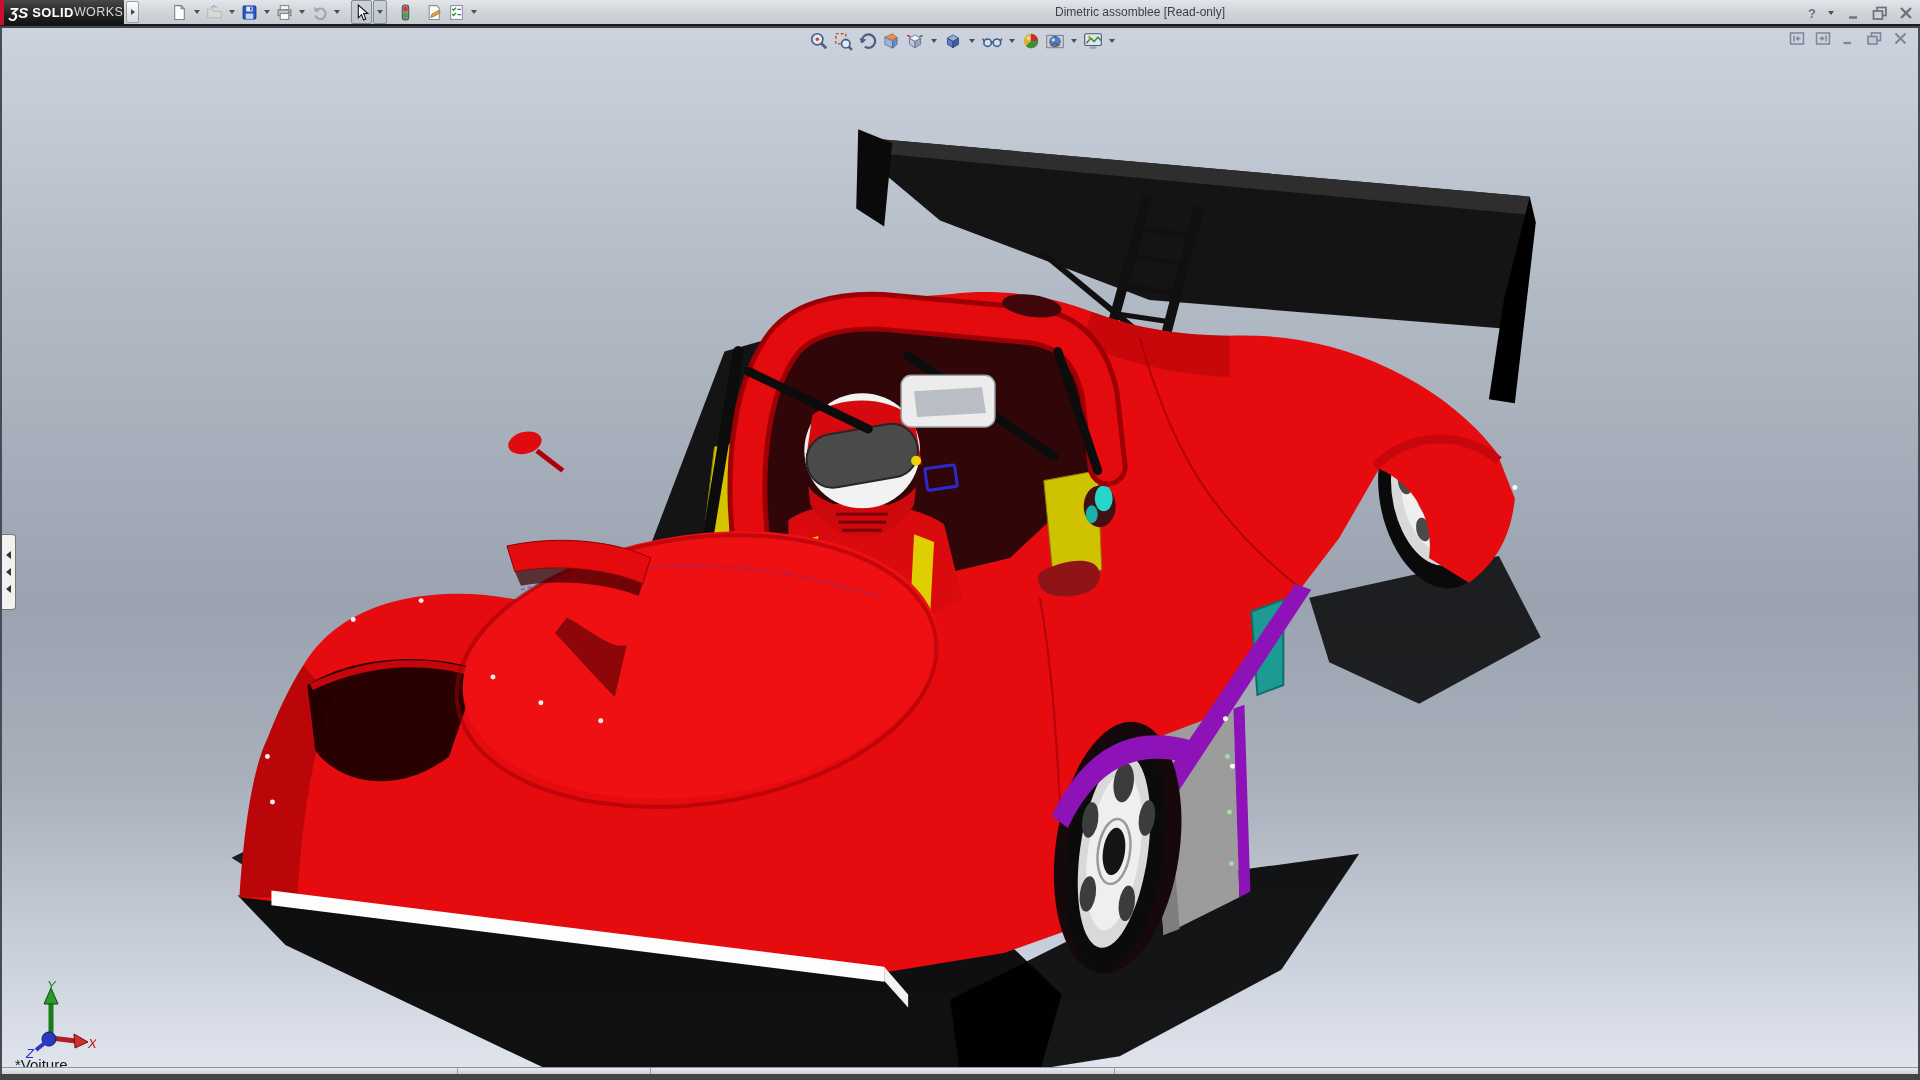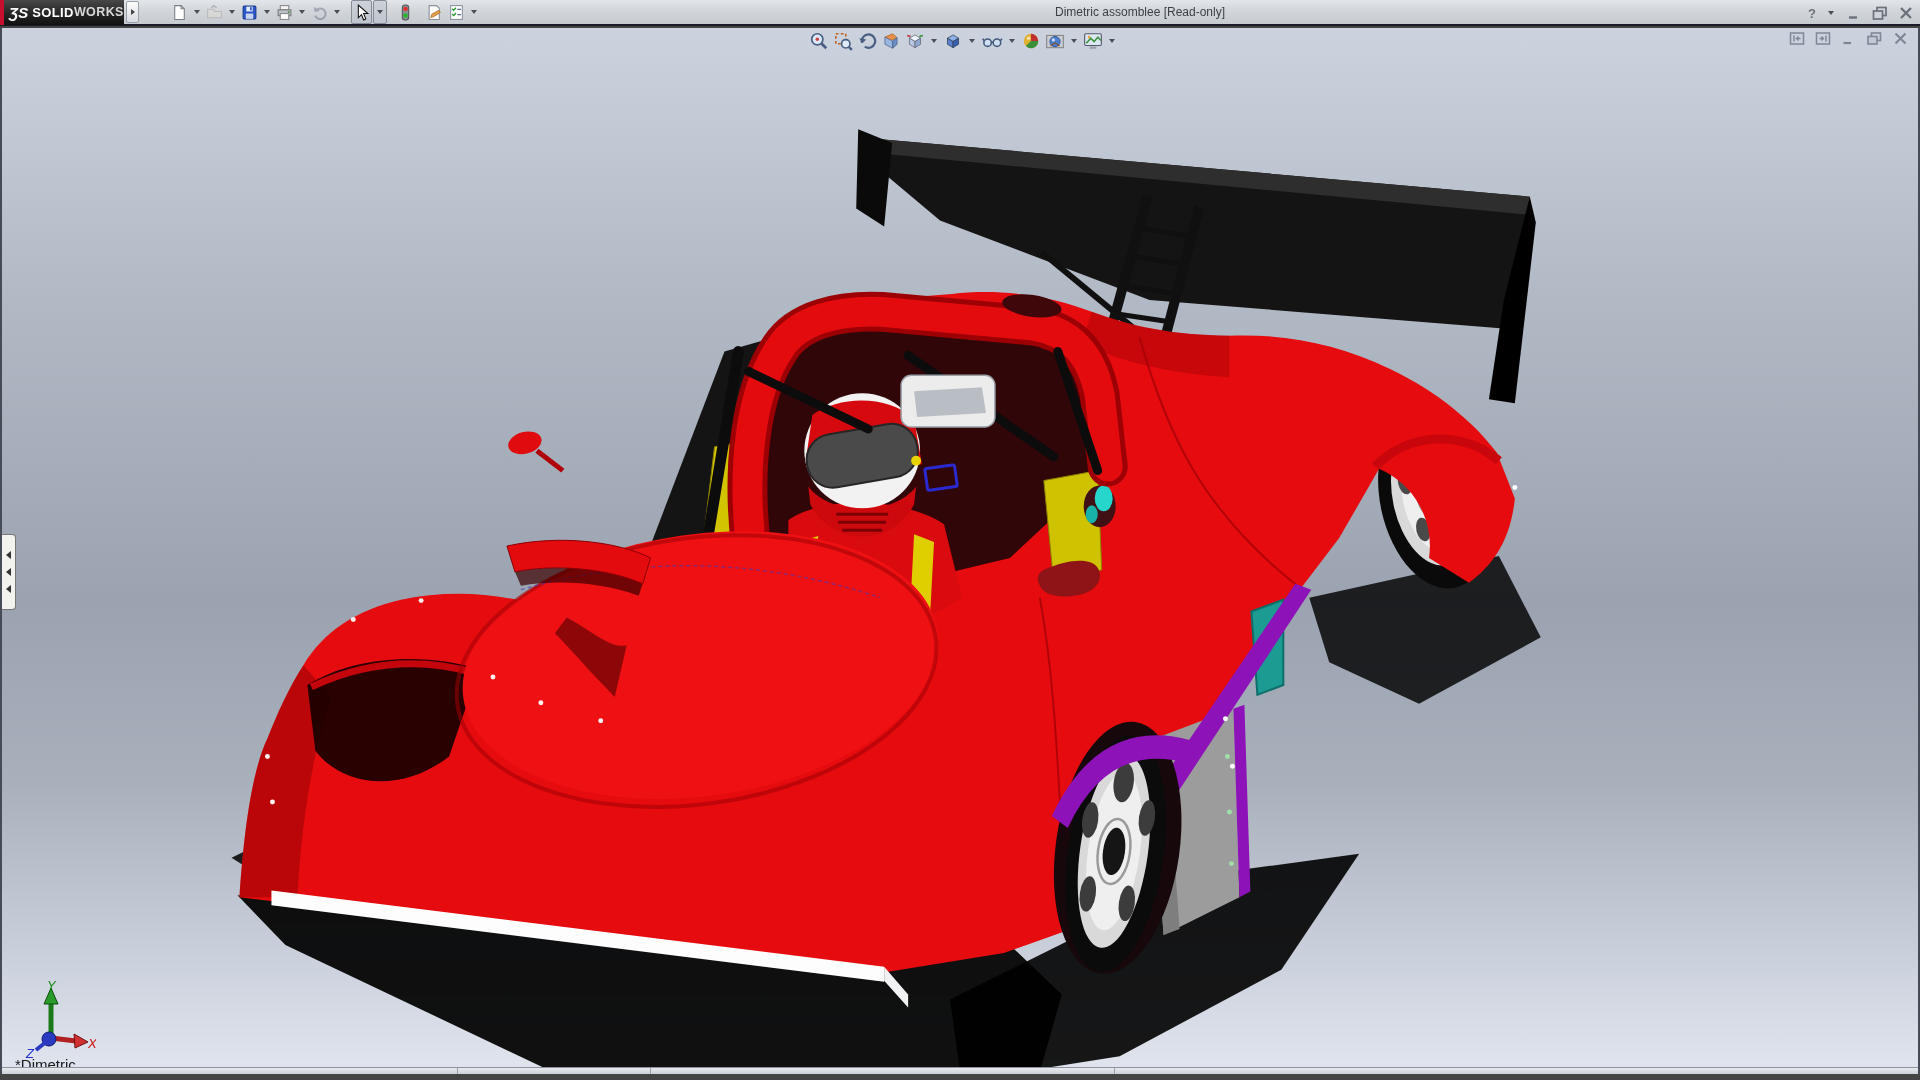--- a/index.html
+++ b/index.html
@@ -8,21 +8,21 @@
 
   
   .titlebar{position:absolute;top:0;left:0;width:100%;height:26px;
     background:linear-gradient(180deg,#e2e5e9 0%,#d2d6db 45%,#c6cbd1 100%);
     border-bottom:2px solid #171c24;display:flex;align-items:center;box-sizing:border-box;}
   .logo{height:26px;width:124px;display:flex;align-items:center;
     background:linear-gradient(180deg,#4b4b4b 0%,#262626 55%,#111 100%);
     border-left:4px solid #c8102e;box-sizing:border-box;color:#fff;white-space:nowrap;}
   .logo .mark{font-size:15px;font-style:italic;font-weight:bold;margin:0 4px 0 5px;}
   .logo .b{font-size:13px;font-weight:bold;letter-spacing:.4px;}
-  .logo .l{font-size:12.5px;font-weight:bold;letter-spacing:.4px;color:#d8d8d8;}
+  .logo .l{font-size:12.5px;font-weight:normal;letter-spacing:.4px;color:#d8d8d8;}
   .flyout{width:11px;height:20px;margin:0 4px 0 2px;display:flex;align-items:center;justify-content:center;
     background:linear-gradient(180deg,#fdfdfd,#d8dbe0);border:1px solid #9aa0a8;border-radius:2px;}
   .flyout .tri{width:0;height:0;border-left:4px solid #444;border-top:3px solid transparent;border-bottom:3px solid transparent;}
   .tbar{display:flex;align-items:center;gap:1px;margin-left:26px;}
   .tbtn{display:flex;align-items:center;height:22px;padding:0 1px;border:1px solid transparent;border-radius:2px;}
   .tbtn svg{display:block;}
   .tbtn.pressed{background:linear-gradient(180deg,#cdd2d9,#bfc5cd);border:1px solid #858c96;}
   .tbtn.disabled{opacity:.42;filter:grayscale(.8);}
   .caret{width:0;height:0;border-left:3.5px solid transparent;border-right:3.5px solid transparent;
     border-top:4px solid #4a4f58;margin:0 3px 0 3px;}
@@ -469,21 +469,21 @@
       <path d="M33 10 L26 26 L40 26 Z" fill="#2a9a2a" stroke="#0a4f0a" stroke-width="1"></path>
       <text x="29" y="12" font-size="13" font-style="italic" fill="#118811">Y</text>
       <line x1="33" y1="60" x2="58" y2="63" stroke="#b02020" stroke-width="5"></line>
       <path d="M70 64 L56 56 L57 70 Z" fill="#d03030" stroke="#701010" stroke-width="1"></path>
       <text x="70" y="70" font-size="13" font-style="italic" fill="#cc1111">X</text>
       <circle cx="31" cy="61" r="7" fill="#2a3ac0" stroke="#101a70" stroke-width="1"></circle>
       <line x1="28" y1="64" x2="18" y2="72" stroke="#2a3ac0" stroke-width="4"></line>
       <text x="8" y="80" font-size="13" font-style="italic" fill="#2233cc">Z</text>
     </svg>
 
-    <div class="view-label">*Dimetric</div>
+    <div class="view-label">*Voiture</div>
 
     <div class="statusstrip">
       <div class="sep" style="left:455px"></div>
       <div class="sep" style="left:648px"></div>
       <div class="sep" style="left:1112px"></div>
     </div>
   </div>
 </div>
 
 </body></html>

